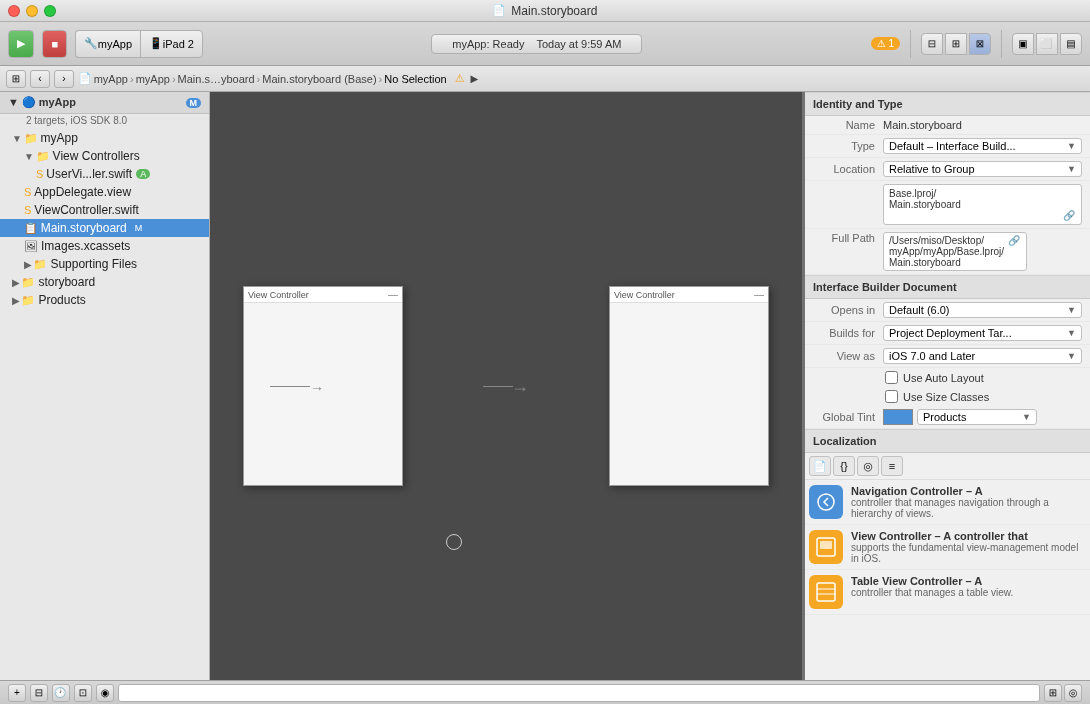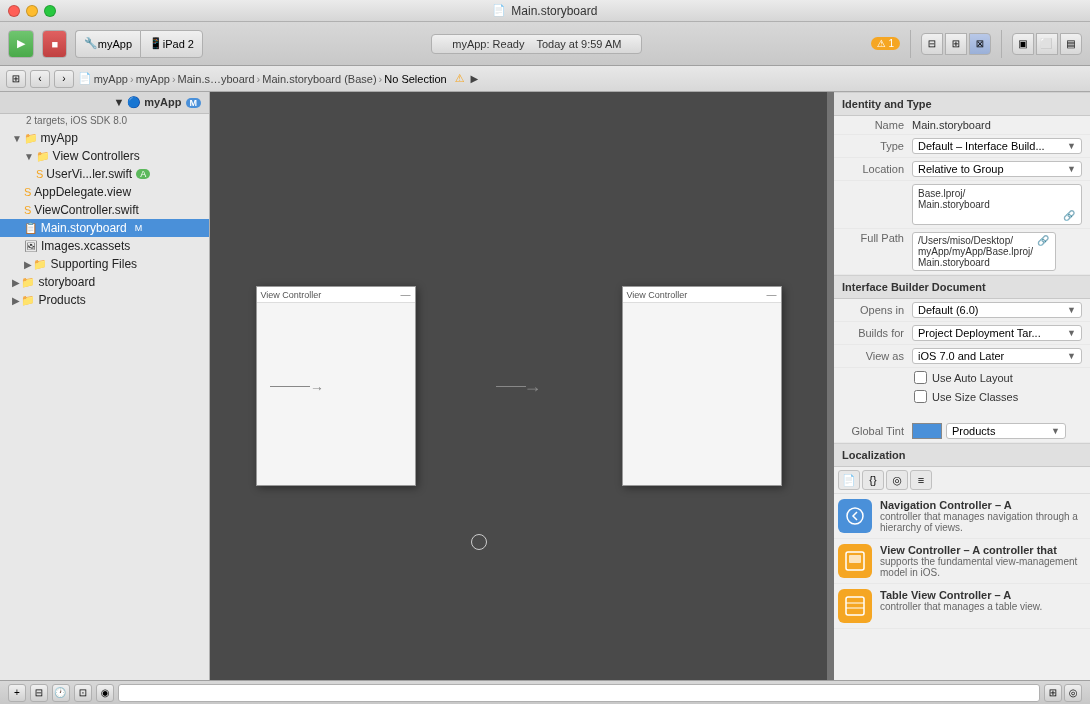--- a/index.html
+++ b/index.html
@@ -149,21 +149,21 @@
     }
     .sidebar-header {
       padding: 4px 8px;
       font-size: 11px;
       font-weight: 600;
       color: #333;
       background: #d8d8d8;
       border-bottom: 1px solid #c0c0c0;
       display: flex;
       align-items: center;
-      justify-content: flex-end;
+      justify-content: space-between;
     }
     .sidebar-item {
       display: flex;
       align-items: center;
       padding: 2px 4px;
       font-size: 12px;
       cursor: pointer;
       color: #222;
     }
     .sidebar-item.selected { background: #4a90d9; color: white; }
@@ -216,23 +216,23 @@
       bottom: 130px;
       right: 340px;
       width: 16px;
       height: 16px;
       border: 1.5px solid #ccc;
       border-radius: 50%;
     }
 
     
     .right-panel {
-      width: 263px;
+      width: 288px;
       background: #f0f0f0;
-      border-left: 7px solid #737373;
+      border-left: 3px solid #737373;
       display: flex;
       flex-direction: column;
       flex-shrink: 0;
     }
     .right-panel-content { flex: 1; overflow-y: auto; }
     .section-header {
       padding: 5px 8px;
       font-size: 11px;
       font-weight: 600;
       color: #333;
@@ -292,21 +292,20 @@
       font-size: 11px;
       color: #333;
     }
     .checkbox-row input { margin: 0; }
     .tint-row {
       display: flex;
       align-items: center;
       padding: 3px 8px;
       border-bottom: 1px solid #e8e8e8;
       font-size: 11px;
-      margin-top: 14px;
     }
     .tint-color {
       width: 30px;
       height: 16px;
       background: #4a90d9;
       border: 1px solid #888;
       display: inline-block;
       margin-right: 4px;
     }
     .lib-item {

